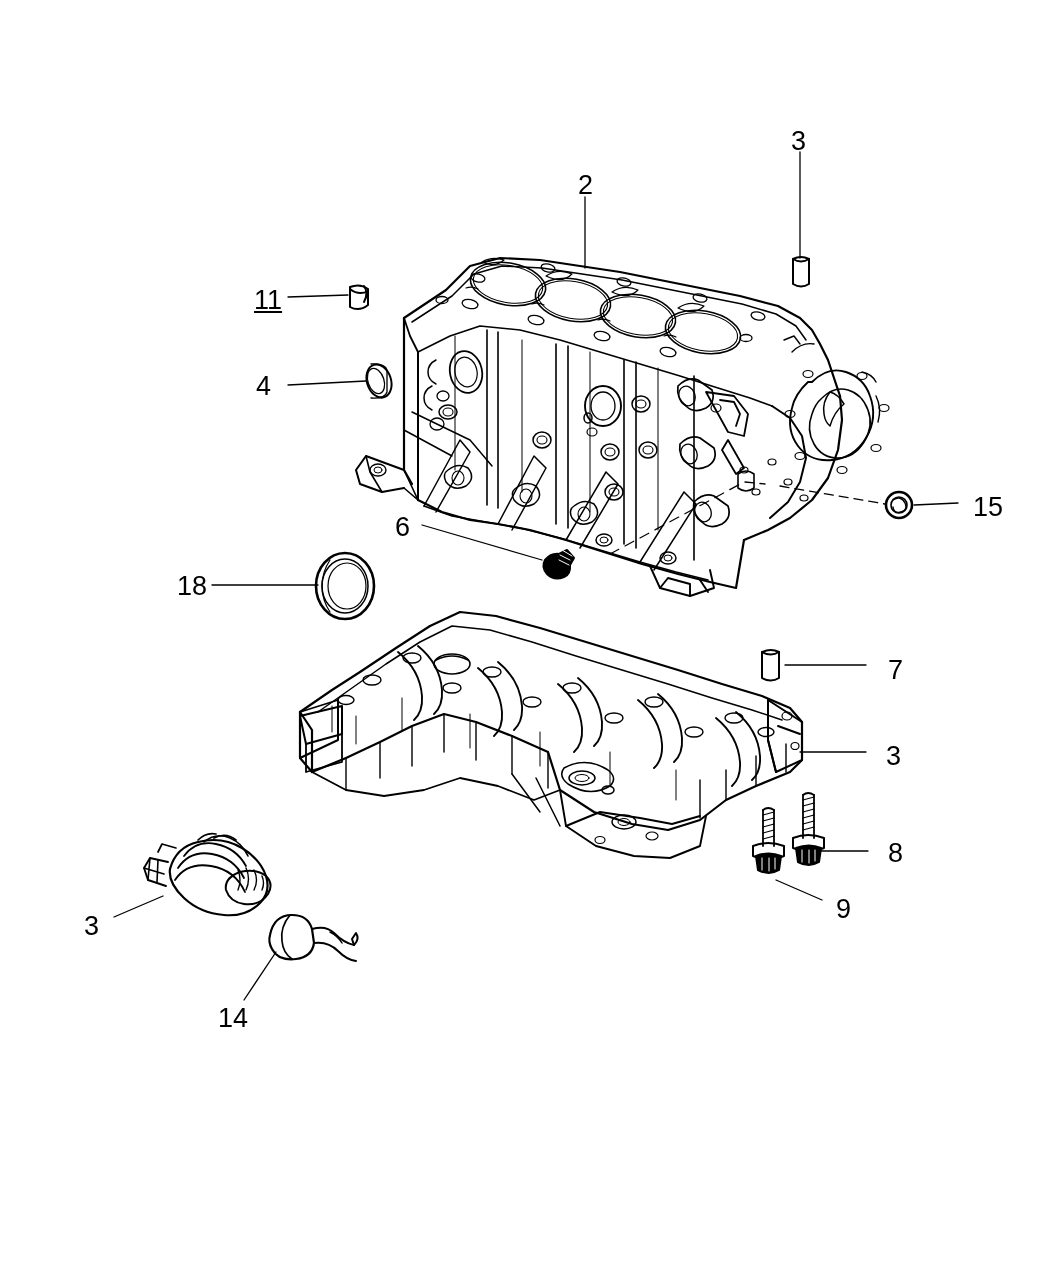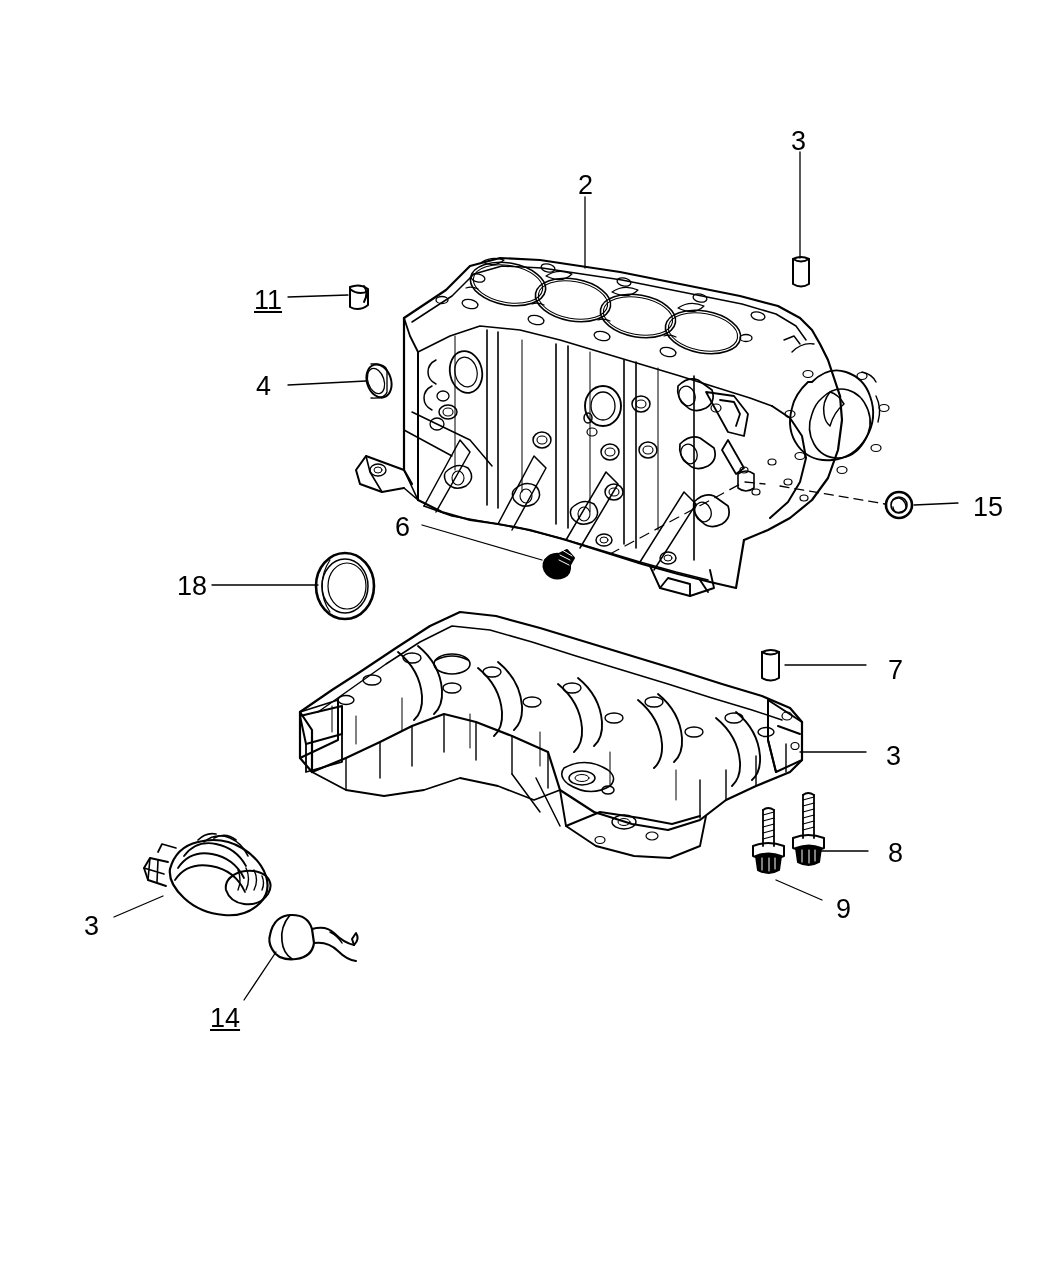--- a/index.html
+++ b/index.html
@@ -452,16 +452,16 @@
 <div class="callout" style="left:791px;top:128px;">3</div>
 <div class="callout" style="left:256px;top:373px;">4</div>
 <div class="callout" style="left:395px;top:514px;">6</div>
 <div class="callout" style="left:888px;top:657px;">7</div>
 <div class="callout" style="left:888px;top:840px;">8</div>
 <div class="callout" style="left:836px;top:896px;">9</div>
 <div class="callout" style="left:886px;top:743px;">3</div>
 <div class="callout" style="left:254px;top:287px;text-decoration:underline;">11</div>
 <div class="callout" style="left:177px;top:573px;">18</div>
 <div class="callout" style="left:84px;top:913px;">3</div>
-<div class="callout" style="left:210px;top:1005px;text-decoration:underline;">14</div>
+<div class="callout" style="left:218px;top:1005px;">14</div>
 <div class="callout" style="left:973px;top:494px;">15</div>
 
 </div>
 
 </body></html>

